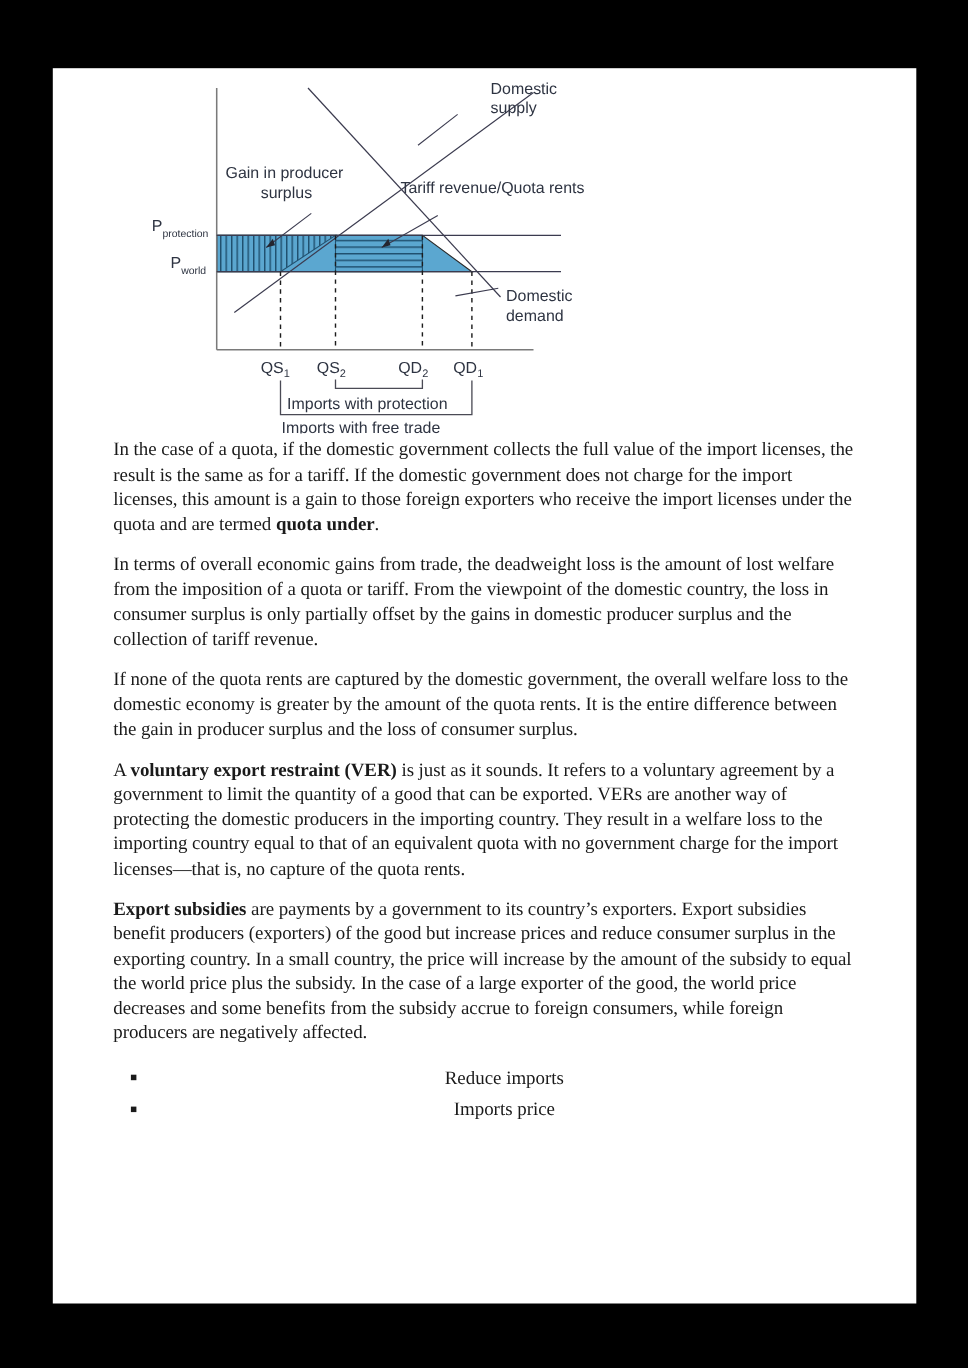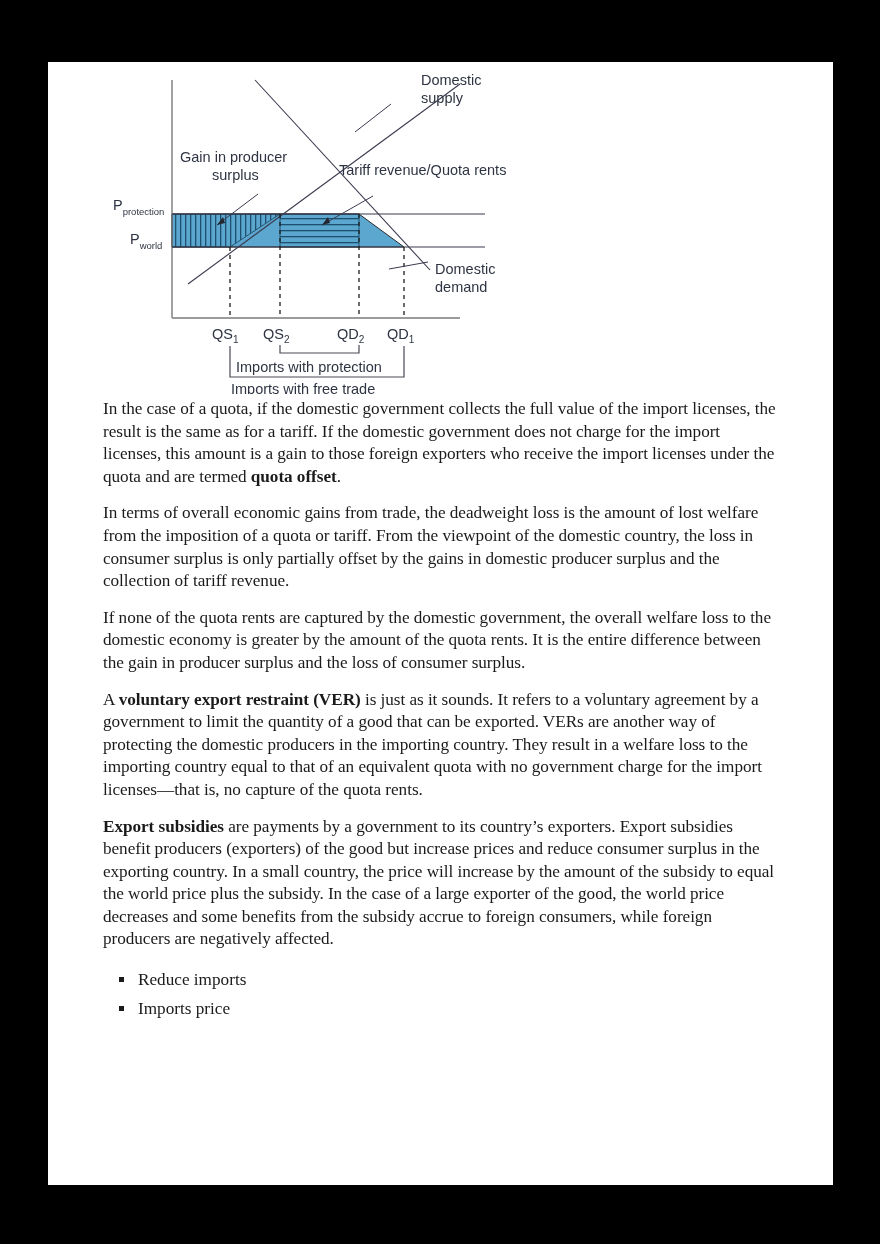--- a/index.html
+++ b/index.html
@@ -19,24 +19,25 @@
     top: 62px;
     width: 785px;
     height: 1123px;
     background: #ffffff;
     overflow: hidden;
   }
 
   
   #figure {
     position: absolute;
-    left: 12px;
+    left: 0px;
     top: 0px;
     width: 480px;
     height: 332px;
+    padding-left: 37px;
   }
   #figure svg { display: block; }
 
   
   #content {
     position: absolute;
     left: 55px;
     top: 336px;
     width: 676px;
   }
@@ -46,20 +47,21 @@
     line-height: 22.6px;
     color: #1a1a1a;
     text-align: left;
     letter-spacing: -0.05px;
   }
   p.para b { font-weight: bold; }
   ul.bullets {
     margin: 4px 0 0 0;
     padding: 0 0 0 16px;
     list-style: none;
+    text-align: center;
   }
   ul.bullets li {
     font-size: 17.2px;
     line-height: 29px;
     color: #1a1a1a;
     position: relative;
     padding-left: 19px;
   }
   ul.bullets li::before {
     content: "";
@@ -177,21 +179,21 @@
           <tspan>QD</tspan><tspan dy="4" font-size="10">1</tspan>
         </text>
 
         <text x="176" y="310" font-size="14.5">Imports with protection</text>
         <text x="171" y="332" font-size="14.5">Imports with free trade</text>
       </g>
     </svg>
   </div>
 
   <div id="content">
-      <p class="para"><span>In the case of a quota, if the domestic government collects the full value of the import licenses, the result is the same as for a tariff. If the domestic government does not charge for the import licenses, this amount is a gain to those foreign exporters who receive the import licenses under the quota and are termed </span><b>quota offset</b><span>.</span></p>
+      <p class="para"><span>In the case of a quota, if the domestic government collects the full value of the import licenses, the result is the same as for a tariff. If the domestic government does not charge for the import licenses, this amount is a gain to those foreign exporters who receive the import licenses under the quota and are termed </span><b>quota under</b><span>.</span></p>
       <p class="para"><span>In terms of overall economic gains from trade, the deadweight loss is the amount of lost welfare from the imposition of a quota or tariff. From the viewpoint of the domestic country, the loss in consumer surplus is only partially offset by the gains in domestic producer surplus and the collection of tariff revenue.</span></p>
       <p class="para"><span>If none of the quota rents are captured by the domestic government, the overall welfare loss to the domestic economy is greater by the amount of the quota rents. It is the entire difference between the gain in producer surplus and the loss of consumer surplus.</span></p>
       <p class="para"><span>A </span><b>voluntary export restraint (VER)</b><span> is just as it sounds. It refers to a voluntary agreement by a government to limit the quantity of a good that can be exported. VERs are another way of protecting the domestic producers in the importing country. They result in a welfare loss to the importing country equal to that of an equivalent quota with no government charge for the import licenses—that is, no capture of the quota rents.</span></p>
       <p class="para"><b>Export subsidies</b><span> are payments by a government to its country’s exporters. Export subsidies benefit producers (exporters) of the good but increase prices and reduce consumer surplus in the exporting country. In a small country, the price will increase by the amount of the subsidy to equal the world price plus the subsidy. In the case of a large exporter of the good, the world price decreases and some benefits from the subsidy accrue to foreign consumers, while foreign producers are negatively affected.</span></p>
       <ul class="bullets">
         <li>Reduce imports</li>
         <li>Imports price</li>
       </ul>
     </div>
 

